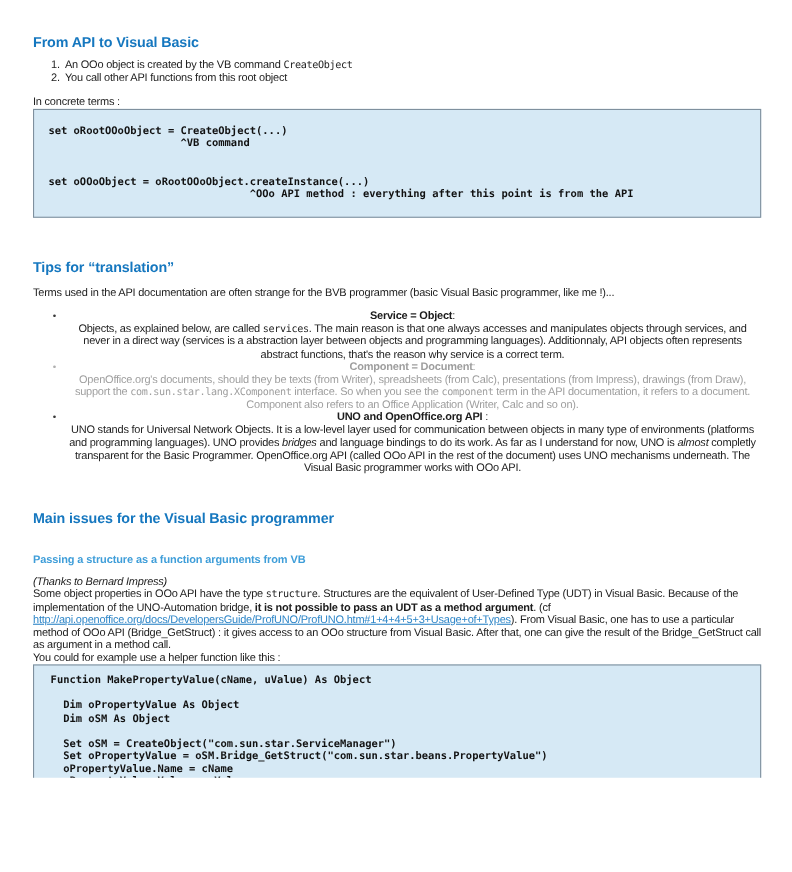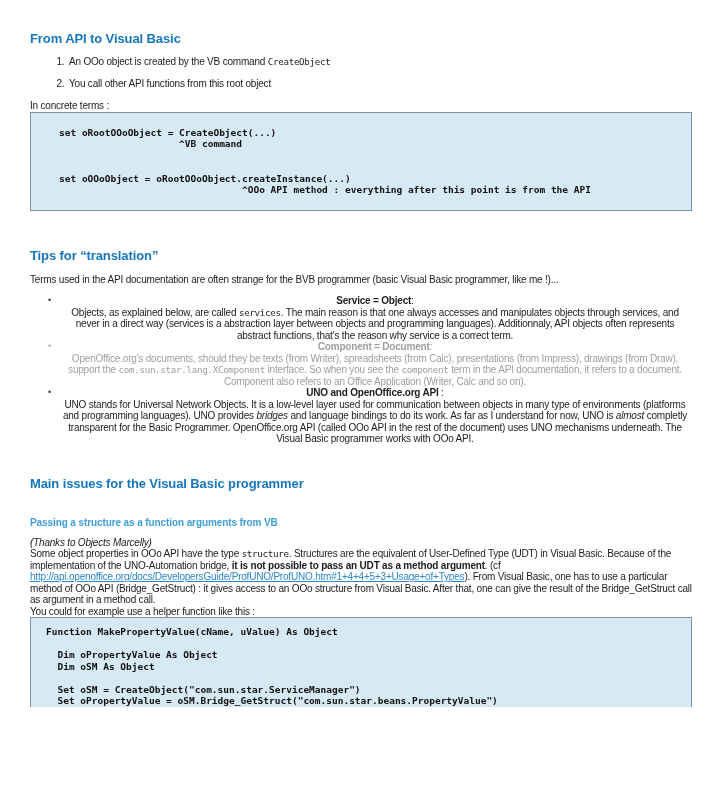--- a/index.html
+++ b/index.html
@@ -8,27 +8,27 @@
   .page{box-sizing:border-box;width:720px;height:707px;padding:0 28px 0 30px;overflow:hidden;}
 
   h1{font-size:13px;font-weight:bold;color:#1577bf;margin:0;letter-spacing:-0.1px;}
   h2{font-size:10px;font-weight:bold;color:#3f9ed9;margin:0;letter-spacing:-0.1px;}
 
   p{margin:0;font-size:10px;line-height:11.5px;letter-spacing:-0.2px;}
   .rich{white-space:pre-wrap;}
 
   .h1-first{margin-top:31px;}
   .intro-list{margin:8px 0 0 0;padding:0 0 0 27px;font-size:10px;line-height:12px;letter-spacing:-0.2px;}
-  .intro-list li{margin:10px;padding-left:2px;}
+  .intro-list li{margin:0;padding-left:2px;}
   .lead{margin-top:9px;}
 
   pre.code{box-sizing:border-box;margin:0;background:#d6e9f5;border:1px solid #7f909e;
            font-family:"DejaVu Sans Mono",monospace;font-weight:bold;color:#111;
            font-size:9.5px;line-height:11.5px;white-space:pre;overflow:hidden;}
-  .code-1{margin-top:10px;padding:14px 28px;}
+  .code-1{margin-top:10px;padding:14px 13px;}
   .code-2{margin-top:12px;padding:8px 15px;}
 
   .h1-tips{margin-top:37px;}
   .tips-intro{margin-top:11px;}
 
   ul.bullets{margin:10px 0 0 0;padding:0 0 0 18px;list-style:none;text-align:center;}
   ul.bullets li{position:relative;font-size:10px;line-height:11.5px;letter-spacing:-0.2px;margin:0;padding-left:10px;}
   ul.bullets li::before{content:"\2022";position:absolute;left:0;top:0;font-size:9px;color:#3a3a3a;}
   ul.bullets li.gray{color:#9e9e9e;}
   ul.bullets li.gray::before{color:#b0b0b0;}
@@ -84,21 +84,21 @@
       <span class="bullet-title"><span class="b">UNO and OpenOffice.org API</span><span> :</span></span>
       <span class="bullet-body"><span>UNO stands for Universal Network Objects. It is a low-level layer used for communication between objects in many type of environments (platforms and programming languages). UNO provides </span><span class="i">bridges</span><span> and language bindings to do its work. As far as I understand for now, UNO is </span><span class="i">almost</span><span> completly transparent for the Basic Programmer. OpenOffice.org API (called OOo API in the rest of the document) uses UNO mechanisms underneath. The Visual Basic programmer works with OOo API.</span></span>
     </li>
   </ul>
 
   <h1 class="h1-main">Main issues for the Visual Basic programmer</h1>
 
 
   <h2 class="h2-passing">Passing a structure as a function arguments from VB</h2>
 
-  <p class="thanks">(Thanks to Objects Marcelly)</p>
+  <p class="thanks">(Thanks to Bernard Impress)</p>
 
   <p class="rich"><span>Some object properties in OOo API have the type </span><span class="mono">structure</span><span>. Structures are the equivalent of User-Defined Type (UDT) in Visual Basic. Because of the implementation of the UNO-Automation bridge, </span><span class="b">it is not possible to pass an UDT as a method argument</span><span>. (cf </span><a class="link">http://api.openoffice.org/docs/DevelopersGuide/ProfUNO/ProfUNO.htm#1+4+4+5+3+Usage+of+Types</a><span>). From Visual Basic, one has to use a particular method of OOo API (Bridge_GetStruct) : it gives access to an OOo structure from Visual Basic. After that, one can give the result of the Bridge_GetStruct call as argument in a method call.
 You could for example use a helper function like this :</span></p>
 
   <pre class="code code-2">Function MakePropertyValue(cName, uValue) As Object
 
   Dim oPropertyValue As Object
   Dim oSM As Object
 
   Set oSM = CreateObject("com.sun.star.ServiceManager")

